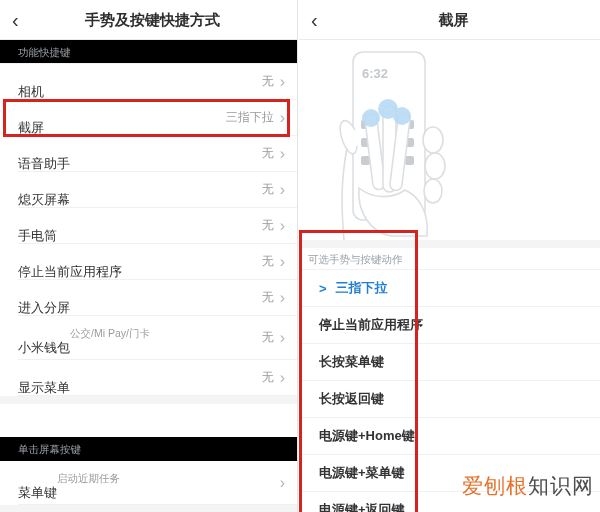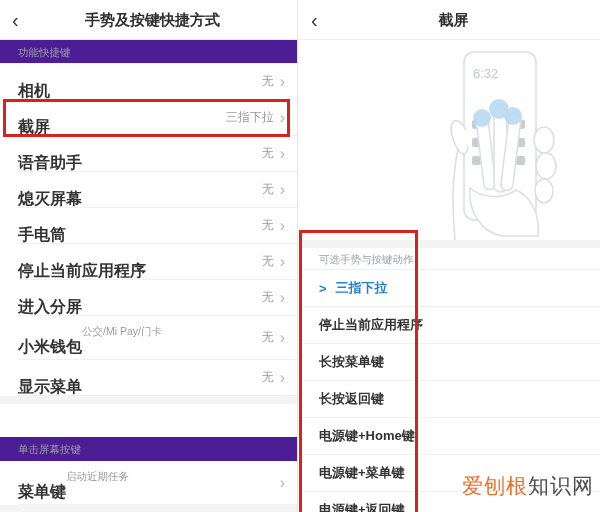--- a/index.html
+++ b/index.html
@@ -14,47 +14,47 @@
   #panel-divider { position:absolute; left:297px; top:0; bottom:0; width:1px; background:#e4e4e4; }
 
   
   .hdr { position:relative; height:40px; border-bottom:1px solid #ebebeb; }
   .hdr .back { position:absolute; left:12px; top:7px; font-size:20px; color:#333; line-height:26px; }
   .hdr .ttl  { position:absolute; left:8px; right:0; top:0; height:40px; line-height:40px;
                text-align:center; font-size:15px; font-weight:bold; color:#2e2e2e; }
 
   
   .sec-label { height:24px; line-height:24px; padding-left:18px; font-size:10.5px; color:#9aa0a6;
-               border-bottom:1px solid #f1f1f1; background:#4c1d95; }
+               border-bottom:1px solid #f1f1f1; background:#000000; }
   .row { position:relative; height:36px; margin-left:18px; padding-right:12px;
          border-bottom:1px solid #f0f0f0; display:flex; align-items:center; }
   .row.tall { height:44px; }
-  .row .lbl { font-size:16px; font-weight:bold; color:#333;margin-top:20px; }
+  .row .lbl { font-size:13px; font-weight:normal; color:#333;margin-top:20px; }
   .row .sub { font-size:10.5px; color:#9b9b9b; margin-top:8px; }
   .row .lblwrap { display:flex; flex-direction:row; justify-content:center; }
   .row .right { margin-left:auto; display:flex; align-items:center; gap:6px; }
   .row .val { font-size:12px; color:#9b9b9b; }
   .row .chev { font-size:16px; color:#b5b5b5; line-height:1; }
   .band { height:8px; background:#f4f4f5; }
   .sec-tail { height:20px; line-height:20px; padding-left:24px; font-size:10.5px; color:#9aa0a6;
               border-bottom:5px solid #3b82f6;font-weight:bold; }
 
   
   .redbox { position:absolute; border:3px solid #d7231d; pointer-events:none; }
   #redbox-left  { left:3px; top:99px; width:287px; height:38px; }
   #redbox-right { left:0; top:230px; width:119px; height:300px; }
 
   
-  #illustration { position:relative; height:200px; display:flex; justify-content:flex-end; }
+  #illustration { position:relative; height:200px; display:flex; justify-content:flex-start;font-weight:bold; }
   #right-options .opt { position:relative; height:37px; padding-left:20px; padding-right:12px;
         display:flex; align-items:center; border-bottom:1px solid #f0f0f0; }
   #right-options .opt .txt { font-size:13px; font-weight:bold; color:#333; }
   #right-options .opt.selected .txt { color:#1f7fd6; }
   #right-options .opt .selarrow { color:#1f7fd6; font-size:13px; font-weight:bold; margin-right:9px; }
-  #right-sec { height:22px; line-height:22px; padding-left:20px; font-size:10.5px; color:#9aa0a6;
+  #right-sec { height:22px; line-height:22px; padding-left:9px; font-size:10.5px; color:#9aa0a6;
                border-bottom:1px solid #f1f1f1; }
 
   
   #watermark { position:absolute; right:6px; bottom:12px; font-size:21px; letter-spacing:1px;
                white-space:nowrap; }
   #watermark .wm-hl { color:#e7712b; }
   #watermark .wm-rest { color:#4d4d4d; }
 </style>
 </head>
 <body>

